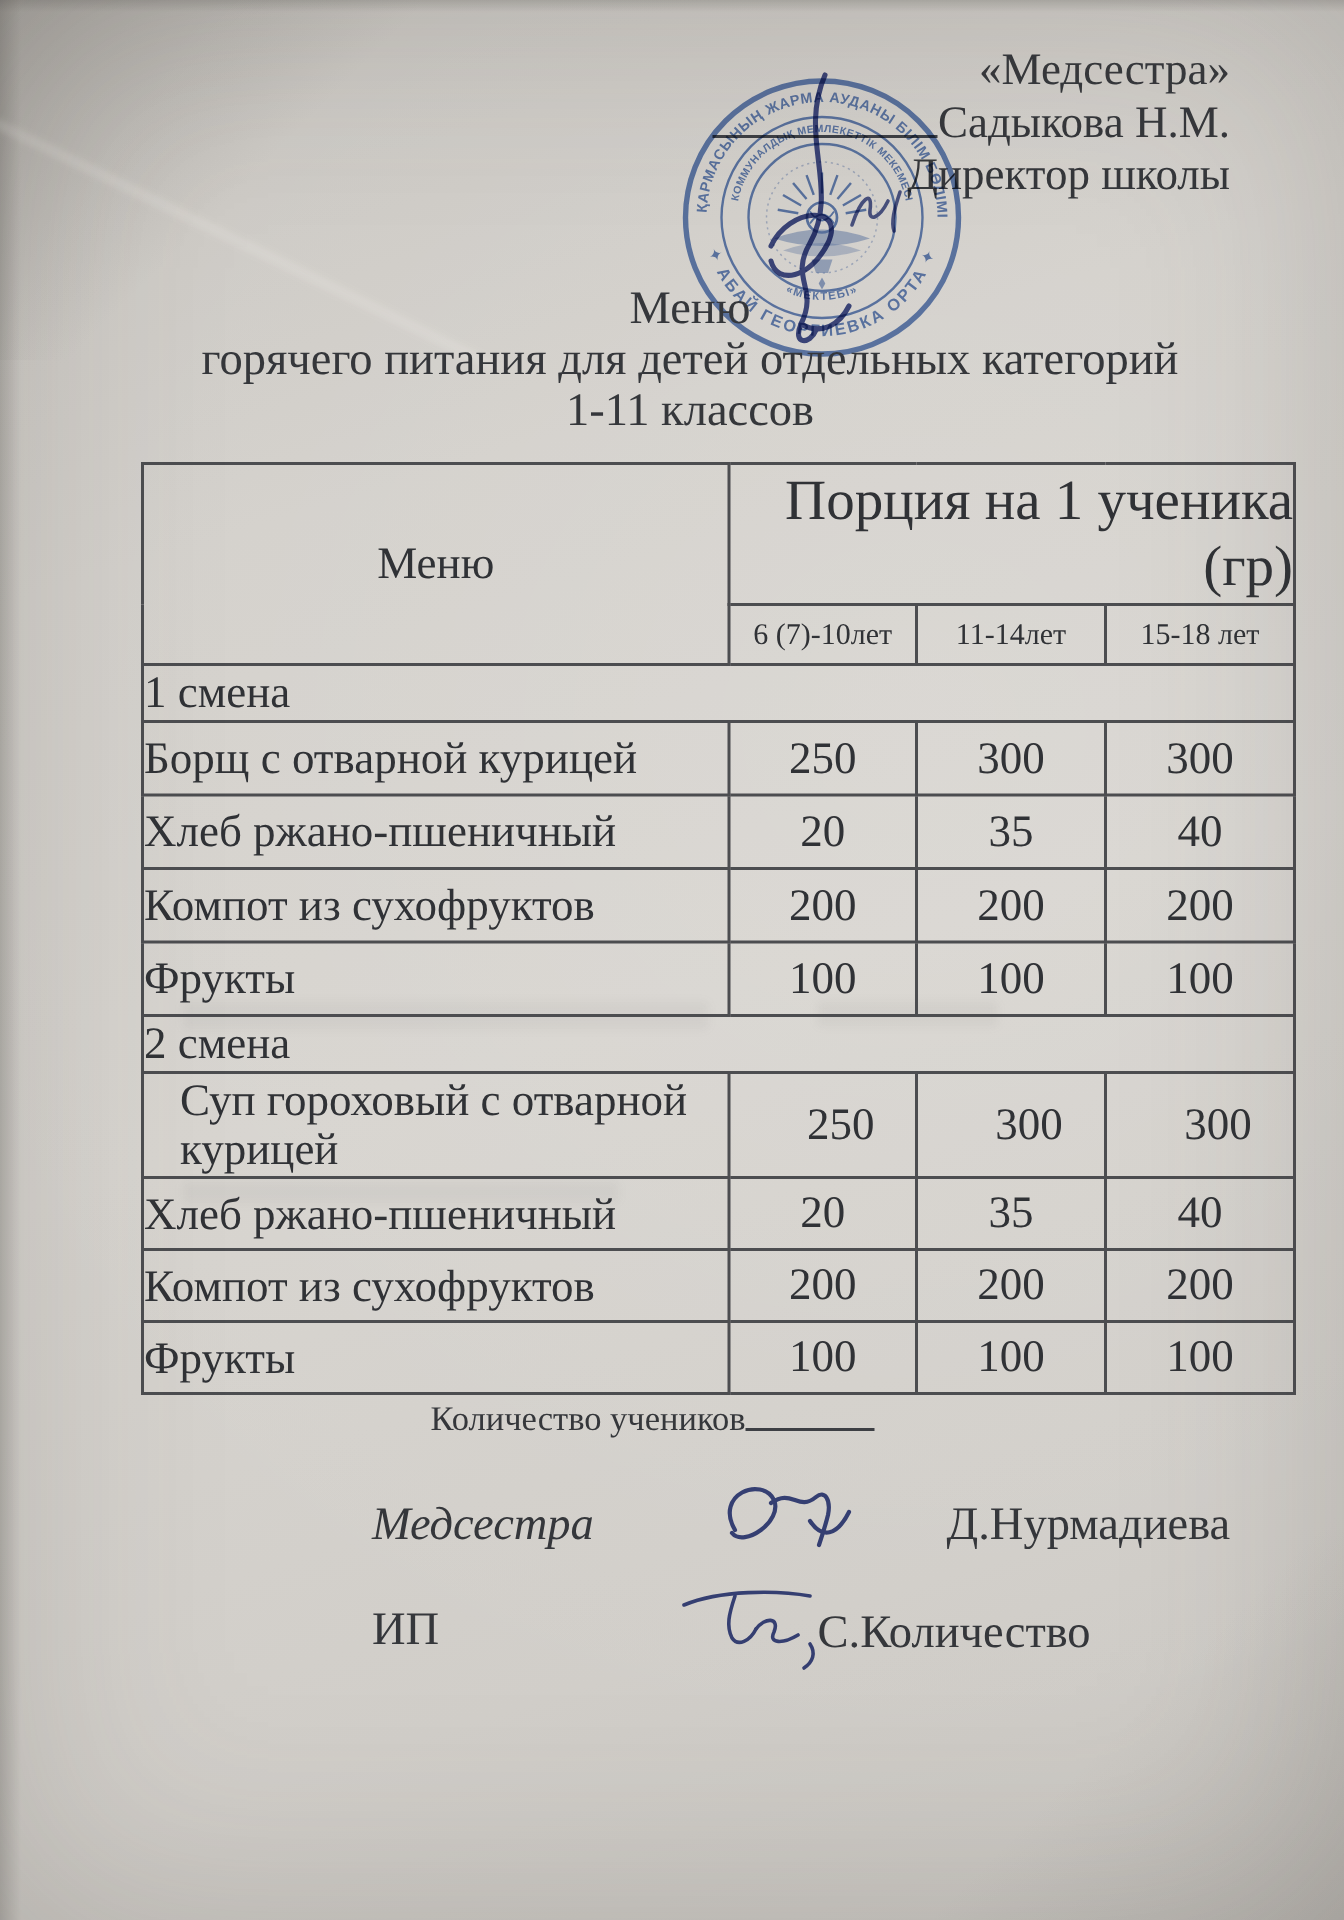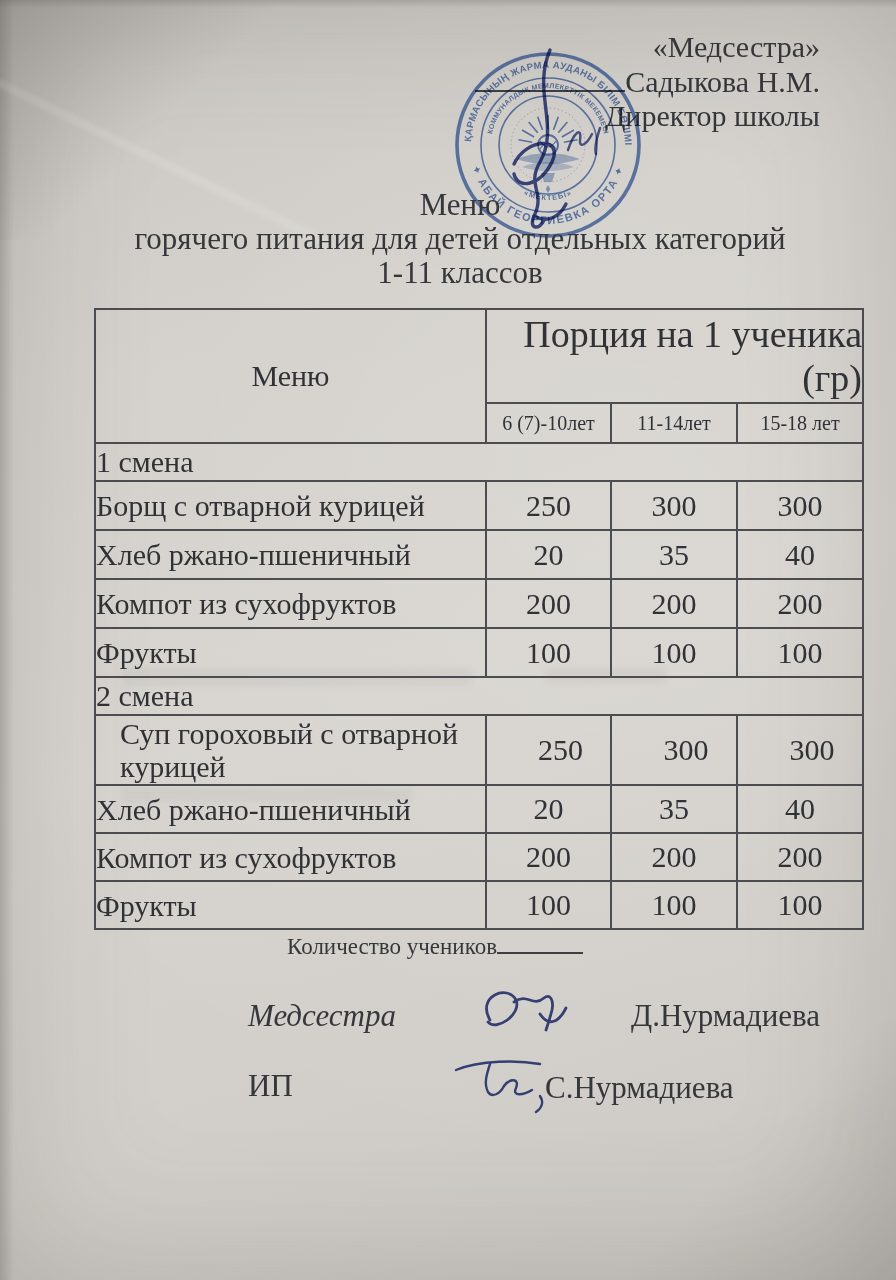--- a/index.html
+++ b/index.html
@@ -244,15 +244,15 @@
 
   <div class="f-role-ip">ИП</div>
   <svg class="ink sig-ip" width="120" height="66" viewBox="0 0 120 66">
     <g stroke="#2c3a83" stroke-width="2.4" fill="none" stroke-linecap="round" opacity="0.9">
       <path d="M 10,20 C 34,10 72,10 94,14"></path>
       <path d="M 44,14 C 40,26 38,34 42,42 C 46,48 54,44 58,36"></path>
       <path d="M 58,36 C 64,28 74,28 70,38 C 66,46 76,46 86,40"></path>
       <path d="M 94,46 C 98,52 96,58 90,62"></path>
     </g>
   </svg>
-  <div class="f-name-ip">С.Нурмадиева</div>
+  <div class="f-name-ip">С.Количество</div>
 
 </div>
 
 </body></html>

